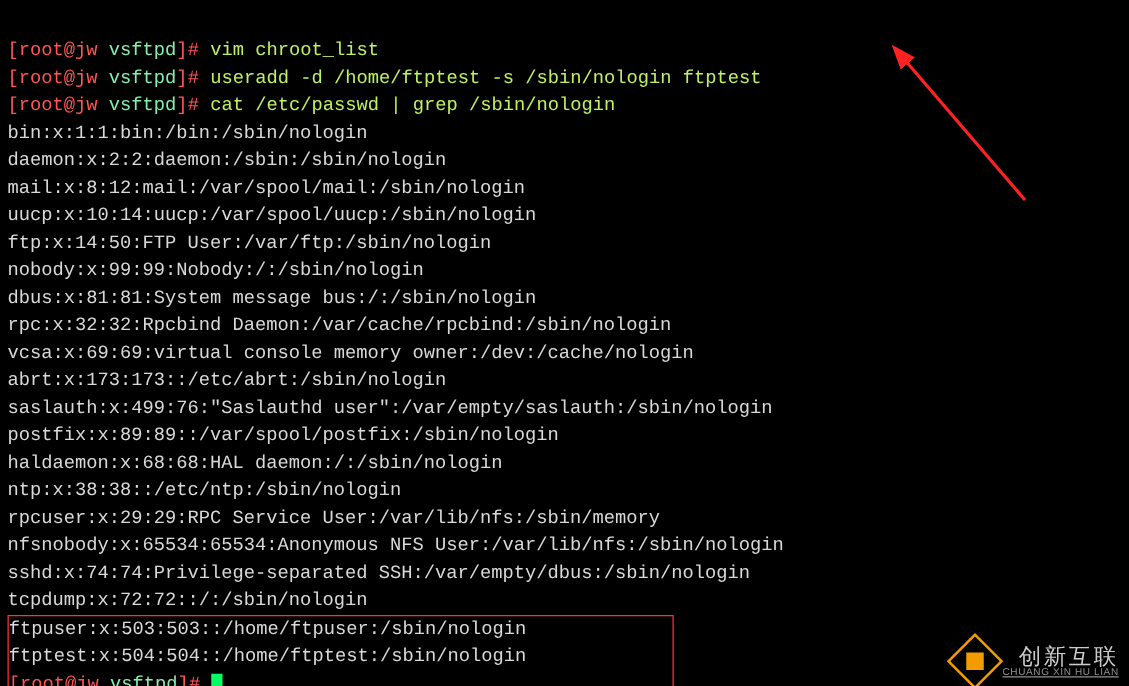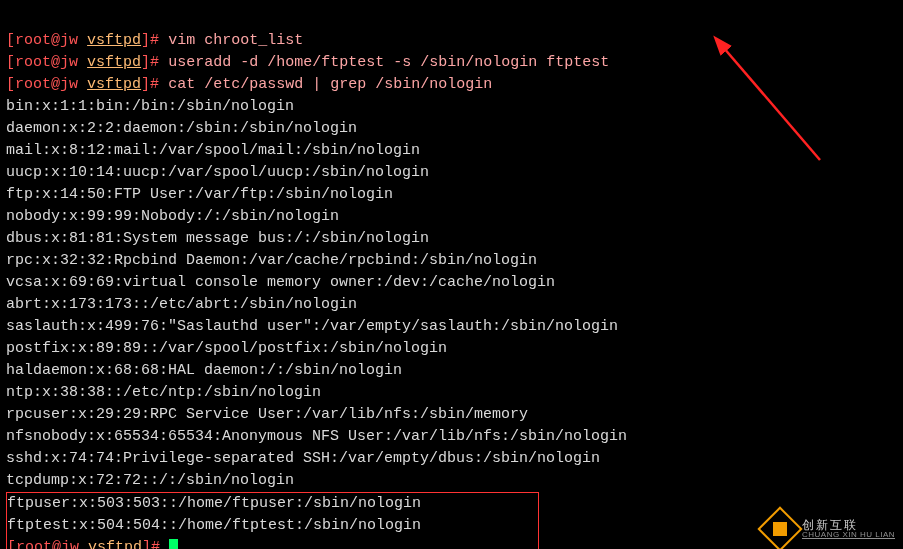--- a/index.html
+++ b/index.html
@@ -12,22 +12,22 @@
     font-size: 15px;
     line-height: 22px;
     overflow: hidden;
     position: relative;
   }
   .terminal {
     padding: 8px 6px;
     white-space: pre;
   }
   .prompt-red { color: #ff5555; }
-  .prompt-teal { color: #fdba74; text-decoration: underline; }
-  .cmd-green { color: #fca5a5; margin-top: 33px; }
+  .prompt-teal { color: #86efac; }
+  .cmd-green { color: #bef264; margin-top: 33px; }
   .output { color: #d9d9d9; margin-top: 22px; }
   .highlight-box {
     border: 1px solid #ff3333;
     display: inline-block;
   }
   .cursor {
     display: inline-block;
     width: 9px;
     height: 17px;
     background: #00ff66;
@@ -63,23 +63,24 @@
     background: #ffa500;
     transform: rotate(45deg);
   }
   .watermark-text {
     display: flex;
     flex-direction: column;
     line-height: 1;
   }
   .watermark-main {
     color: #d9d9d9;
-    font-size: 12px;
+    font-size: 18px;
     font-family: "Microsoft YaHei", sans-serif;
     letter-spacing: 2px;
+    text-align: right;
   }
   .watermark-sub {
     color: #999;
     font-size: 8px;
     font-family: sans-serif;
     letter-spacing: 0.5px;
     text-decoration: underline;
   }
 </style>
 </head>

